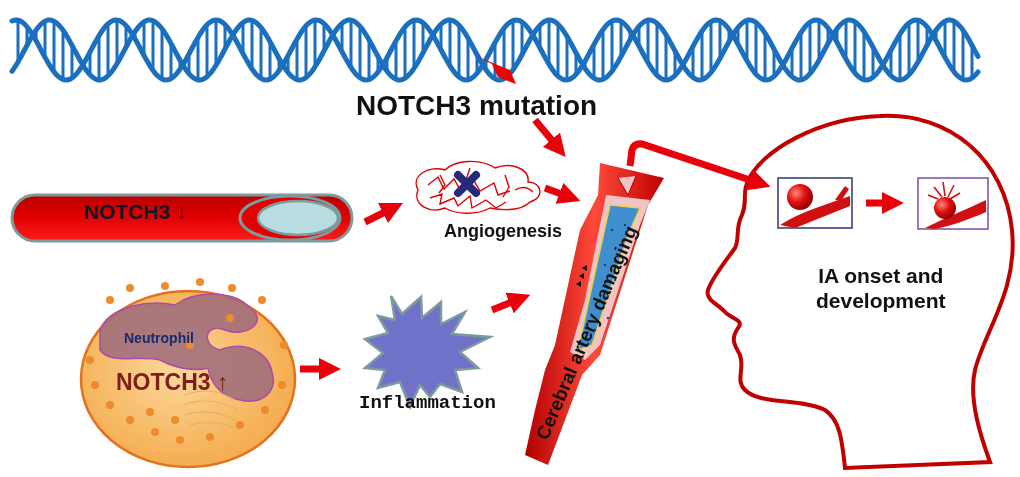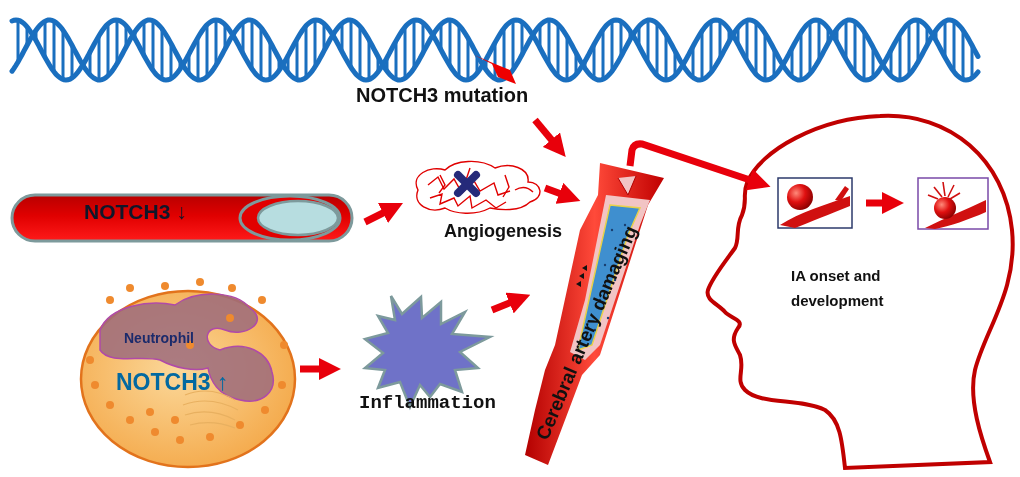--- a/index.html
+++ b/index.html
@@ -1,28 +1,28 @@
 <!DOCTYPE html>
 <html><head>
 <meta charset="utf-8">
 <style>
   html, body { margin: 0; padding: 0; background: #ffffff; }
   body { width: 1020px; height: 477px; overflow: hidden; position: relative;
          font-family: "Liberation Sans", sans-serif; }
   #stage { position: absolute; left: 0; top: 0; width: 1020px; height: 477px; }
   .lbl { position: absolute; font-weight: bold; color: #111; white-space: nowrap;
          font-family: "Liberation Sans", sans-serif; }
-  #mut-label { left: 356px; top: 84px; font-size: 20px; }
+  #mut-label { left: 356px; top: 90px; font-size: 28px; }
   #angio-label { left: 408px; top: 221px; font-size: 18px; margin-left: 36px; }
   #inflam-label { left: 359px; top: 392px; font-size: 19px; font-family: Liberation Mono, monospace; }
-  #ia-label { left: 791px; top: 263px; font-size: 15px; line-height: 25px; white-space: pre-line; }
+  #ia-label { left: 816px; top: 263px; font-size: 21px; text-align: center; line-height: 25px; white-space: pre-line; }
   #cad-label { left: 457px; top: 322px; font-size: 19px; transform: rotate(-67deg); transform-origin: center; width: 260px; text-align: center; }
   #notch-down { left: 84px; top: 200px; font-size: 21px; color: #0f172a; }
   #neutro { left: 124px; top: 330px; font-size: 14px; color: #1b2a6b; }
-  #notch-up { left: 116px; top: 369px; font-size: 23px; color: #0369a1; }
+  #notch-up { left: 116px; top: 369px; font-size: 23px; color: #7f1d1d; }
 </style>
 </head>
 <body>
 
 <svg id="stage" viewBox="0 0 1020 477" xmlns="http://www.w3.org/2000/svg">
   <defs>
     <linearGradient id="vesselGrad" x1="0" y1="0" x2="0" y2="1">
       <stop offset="0" stop-color="#b80000"></stop>
       <stop offset="0.45" stop-color="#e00000"></stop>
       <stop offset="1" stop-color="#ff1a1a"></stop>

